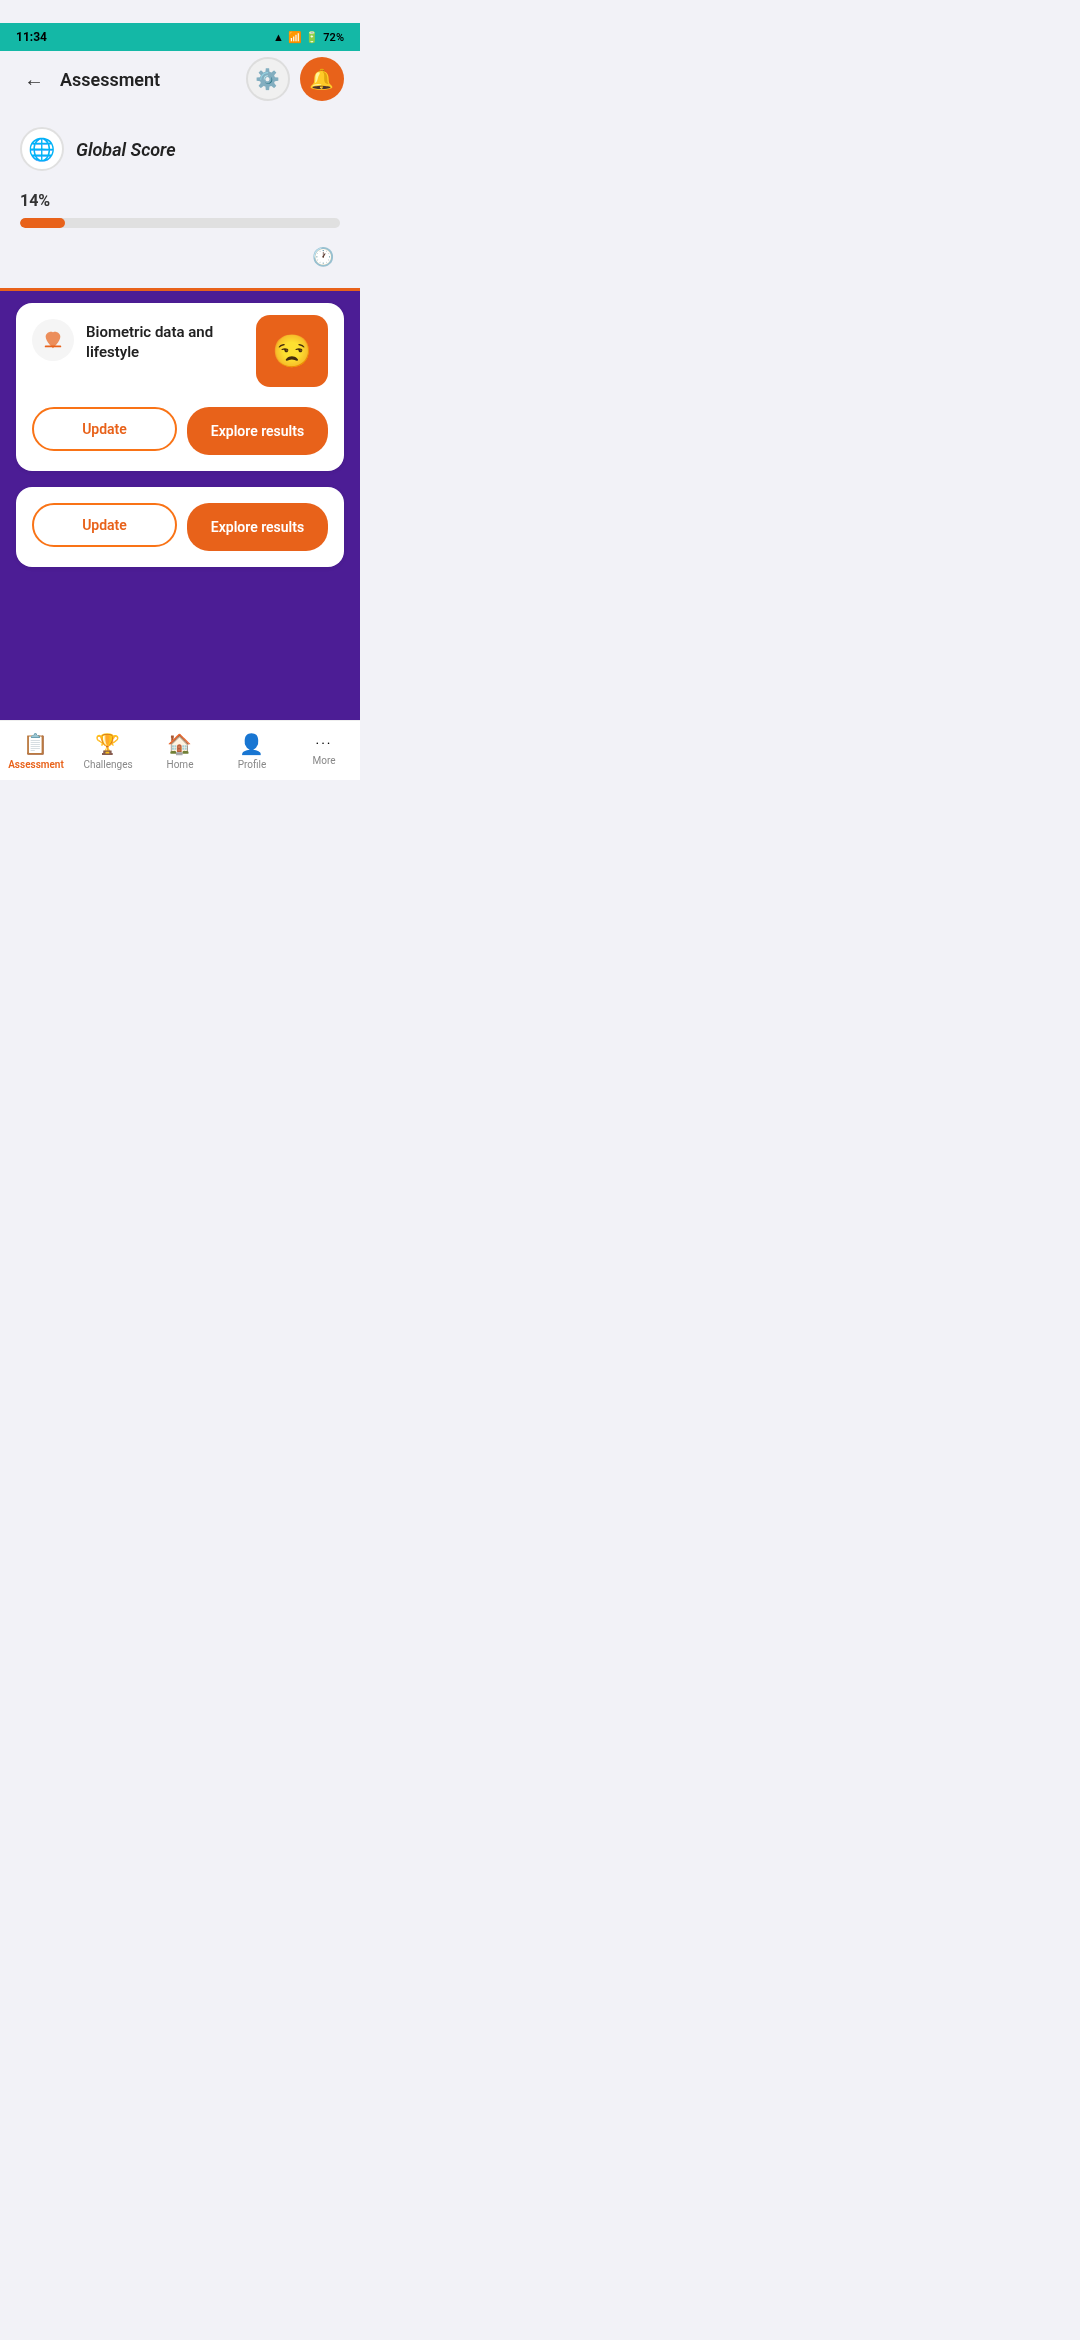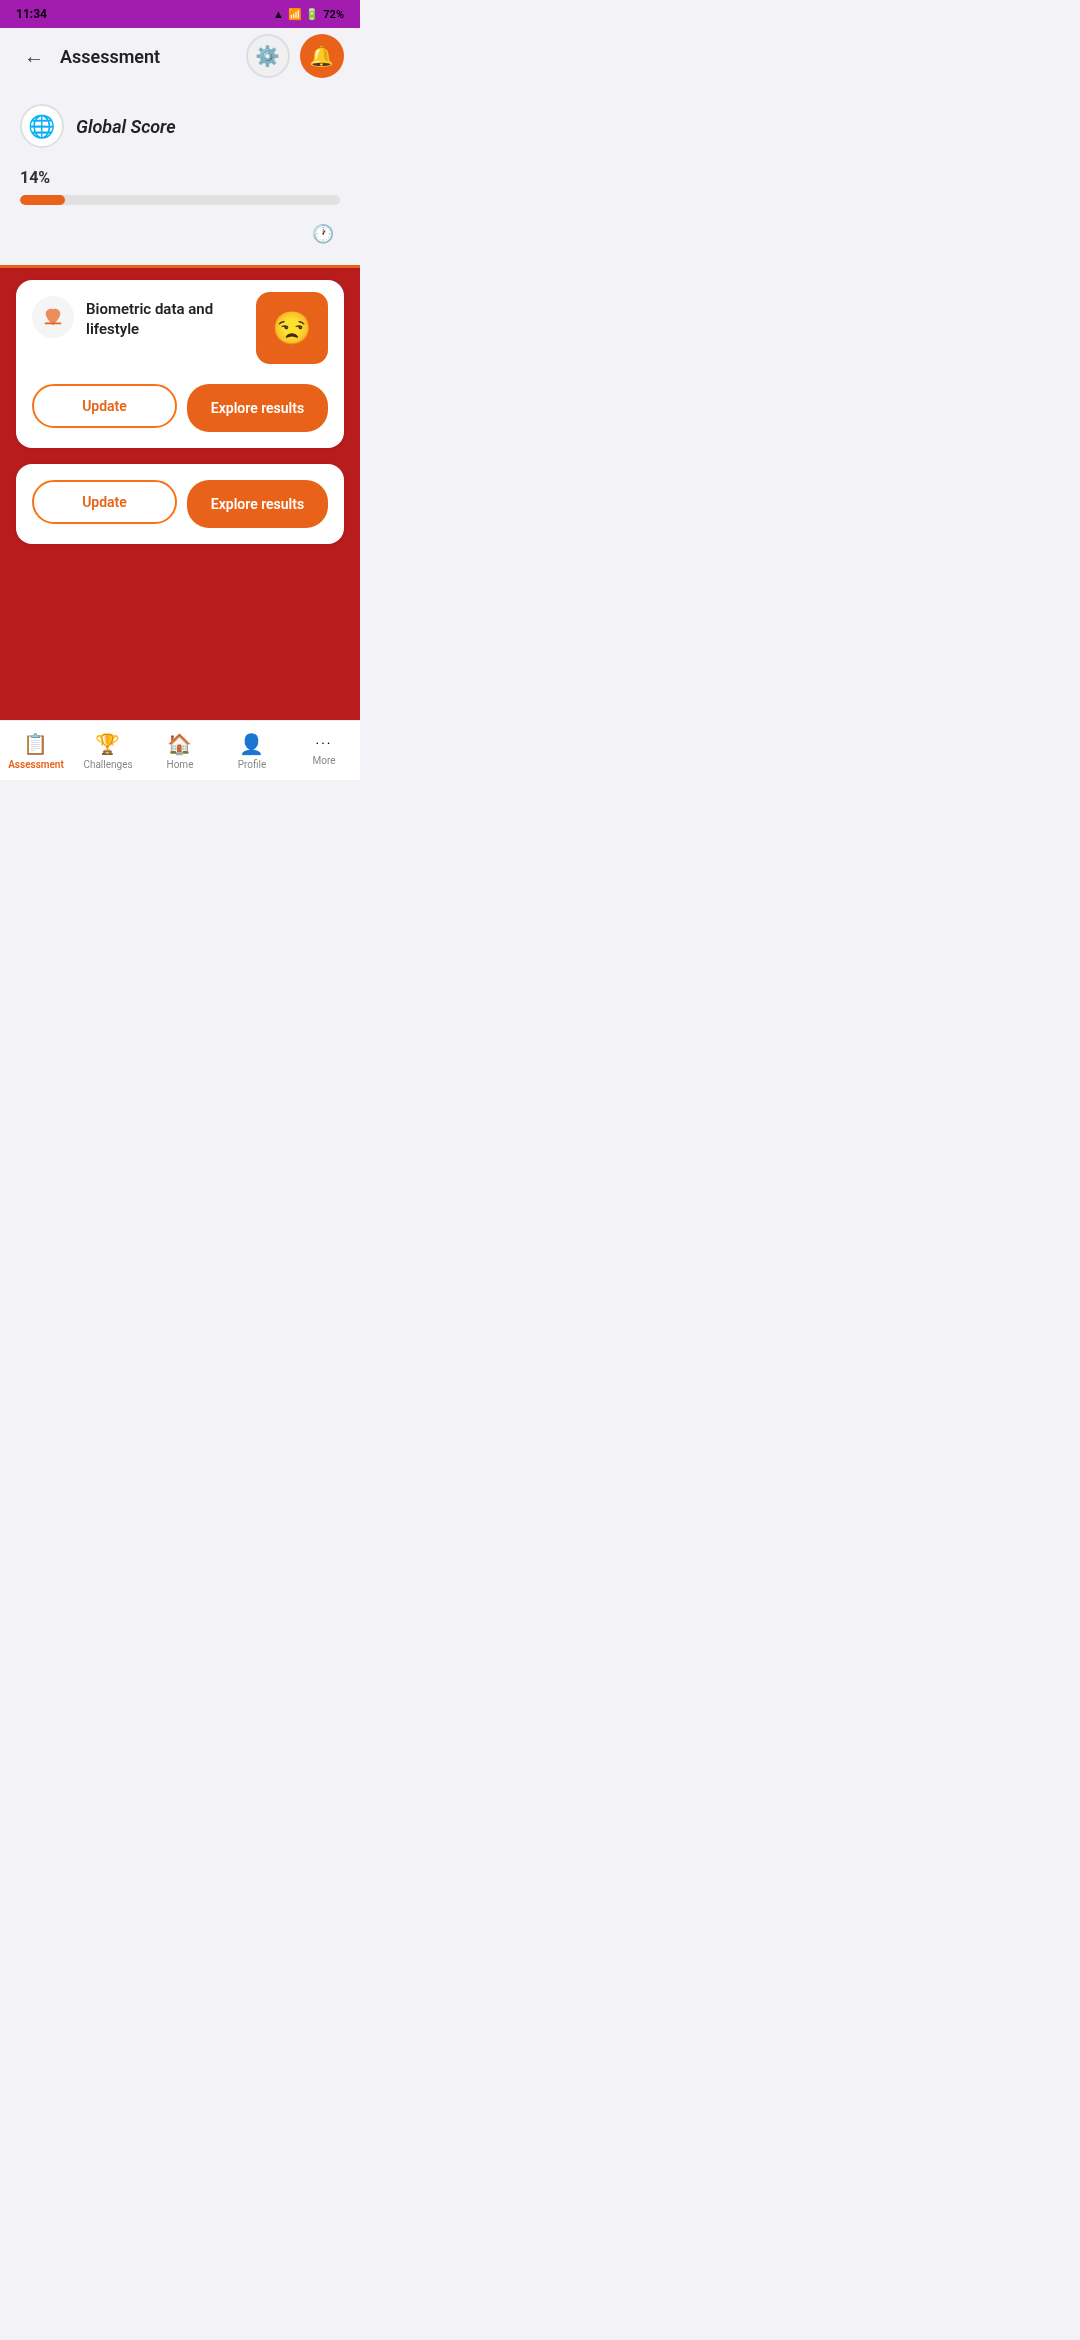--- a/index.html
+++ b/index.html
@@ -15,27 +15,28 @@
       height: 780px;
       background: #f2f2f7;
       overflow: hidden;
       position: relative;
     }
 
     
     .status-bar {
       width: 100%;
       height: 28px;
-      background: #a21caf;
+      background: #14b8a6;
       display: flex;
       justify-content: space-between;
       align-items: center;
       padding: 0 16px;
       font-size: 11px;
       font-weight: 600;
+      margin-top: 23px;
     }
 
     .status-time {
       font-size: 12px;
       font-weight: 700;
     }
 
     .status-icons {
       display: flex;
       align-items: center;
@@ -185,21 +186,21 @@
 
     
     .orange-divider {
       height: 3px;
       background: #e8621a;
       width: 100%;
     }
 
     
     .cards-area {
-      background: #b91c1c;
+      background: #4c1d95;
       padding: 12px 16px;
       display: flex;
       flex-direction: column;
       gap: 16px;
       overflow-y: auto;
       height: calc(780px - 28px - 56px - 160px - 3px - 60px);
     }
 
     .card {
       background: #fff;

